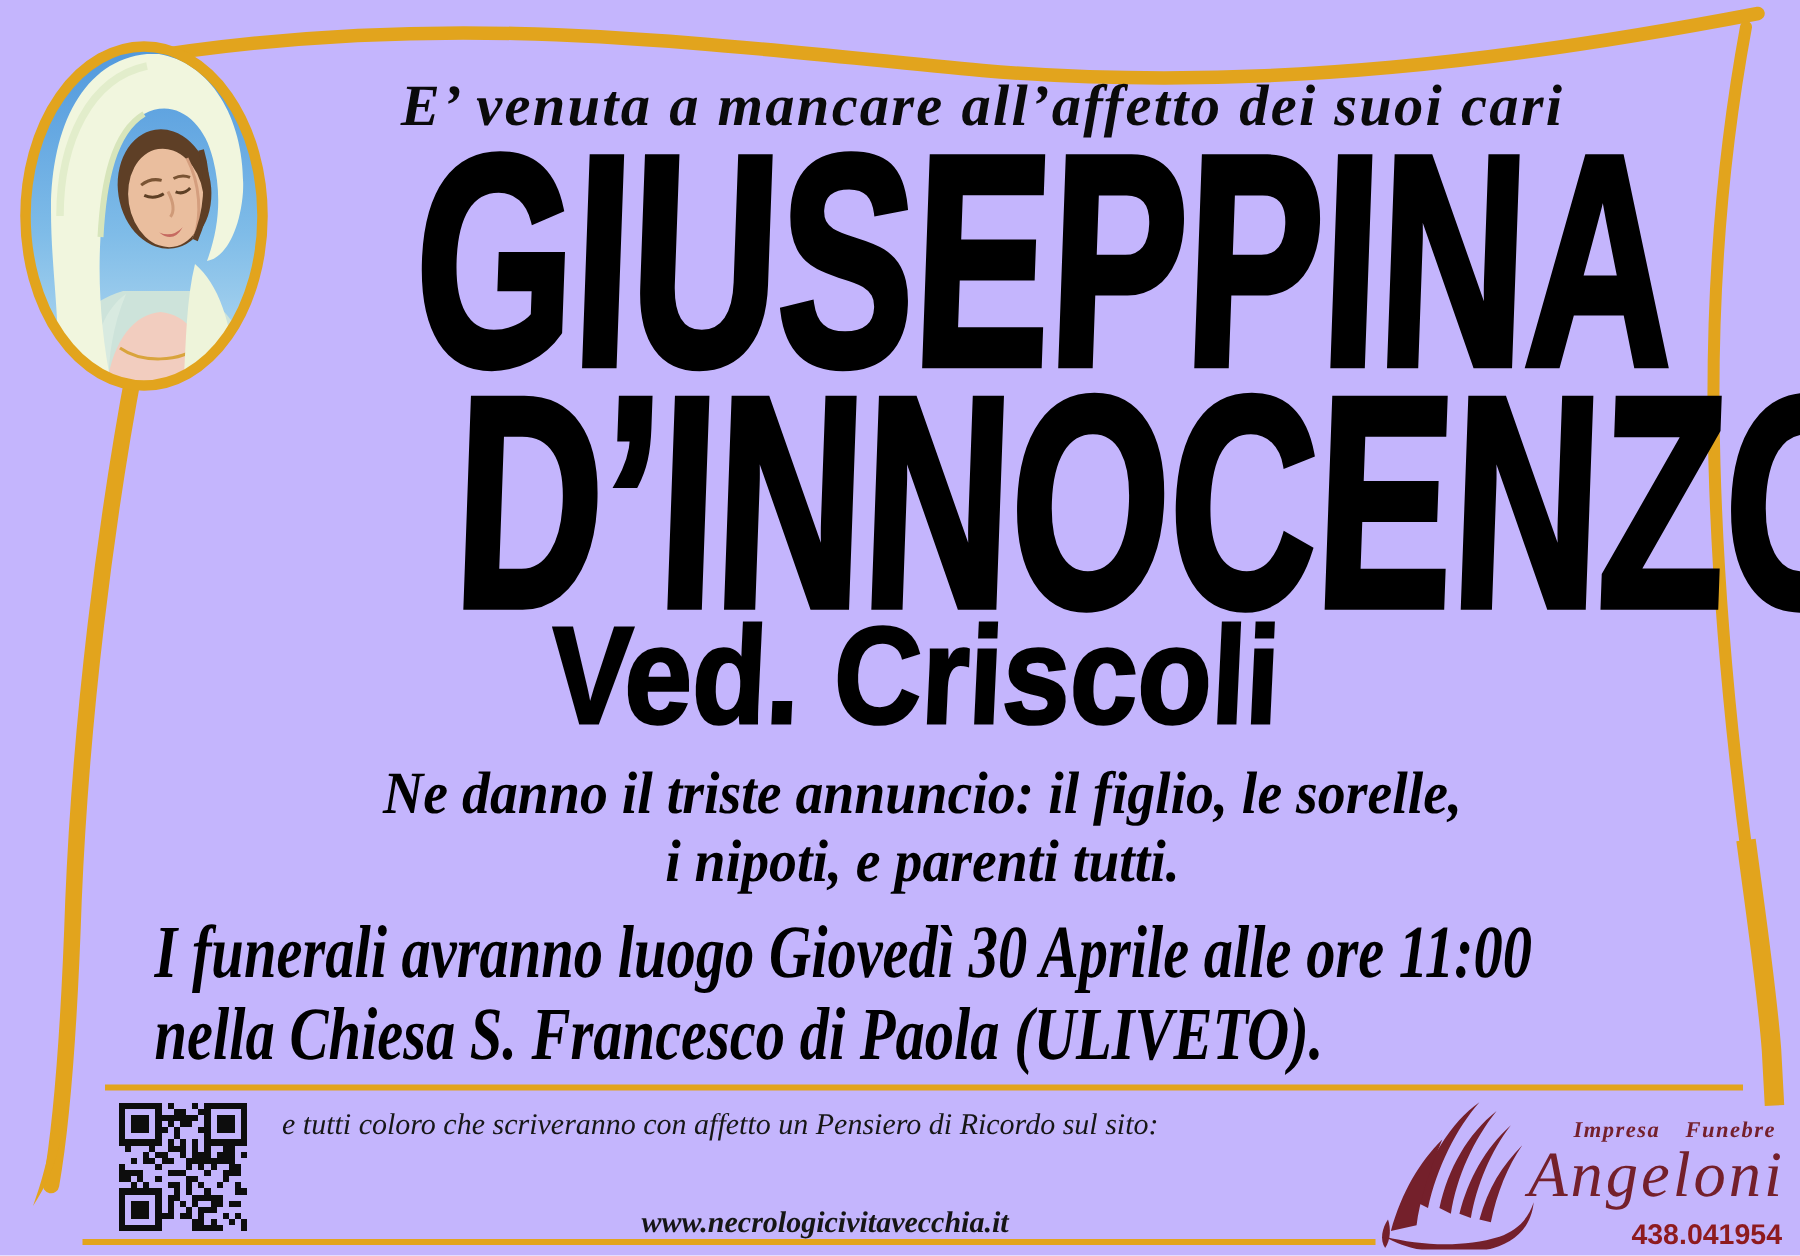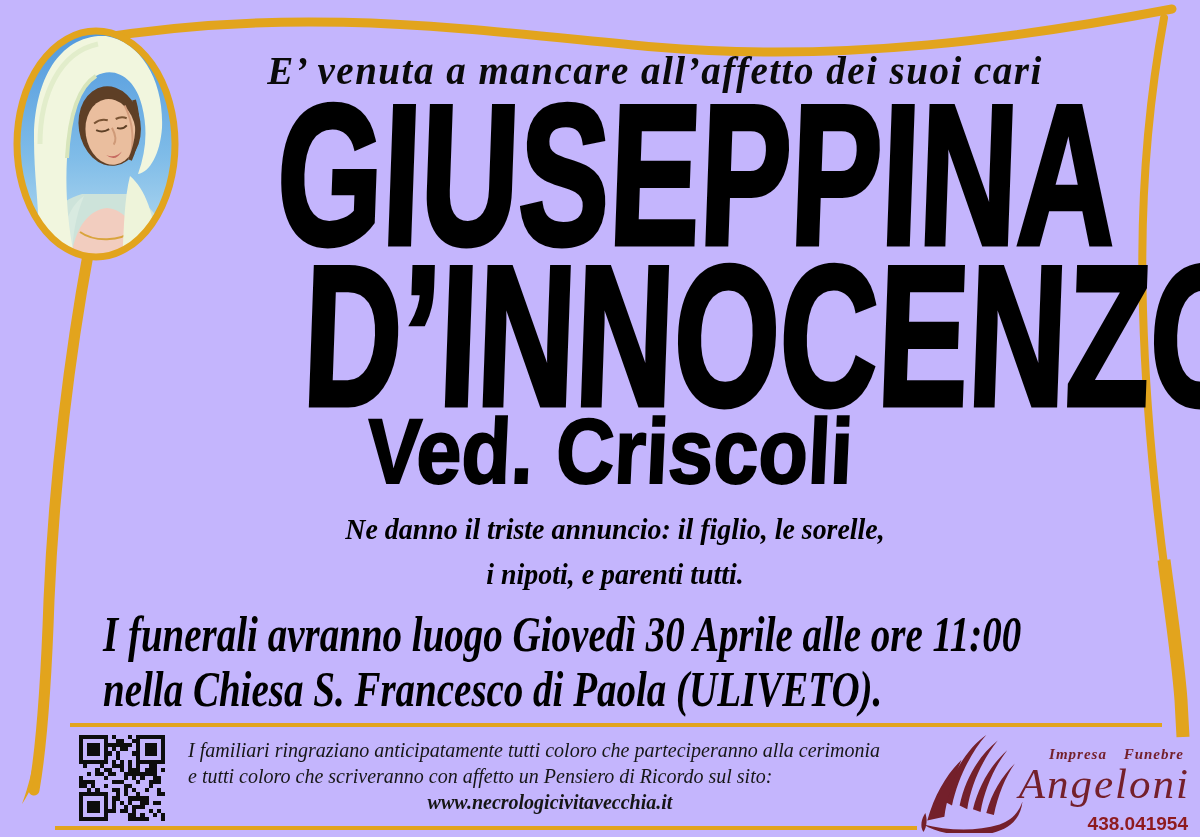--- a/index.html
+++ b/index.html
@@ -18,34 +18,34 @@
                   transform-origin:center;-webkit-text-stroke:5px #000;}
   #name1{top:75px;font-size:200px;}
   #name2{top:236px;font-size:200px;}
 
   .widow{top:405px;left:20px;right:0;text-align:center;white-space:nowrap;
          font-family:"Liberation Sans",sans-serif;font-weight:bold;font-size:92px;line-height:1;}
   .widow>span{display:inline-block;transform:scaleX(0.88) skewX(-3deg);
               transform-origin:center;-webkit-text-stroke:2px #000;}
 
   .announcement{top:506px;left:30px;right:0;text-align:center;
-                font-style:italic;font-weight:bold;font-size:30px;line-height:45px;}
+                font-style:italic;font-weight:bold;font-size:40px;line-height:45px;}
   .announcement .ln{white-space:nowrap;transform:scaleX(0.93);transform-origin:center;}
 
   .funeral{top:607px;left:103px;font-style:italic;font-weight:bold;
            font-size:50px;line-height:55px;}
   .funeral .ln{white-space:nowrap;transform:scaleX(0.78);transform-origin:left center;}
 
   .rule{height:4px;background:var(--frame-gold,#E2A41D);}
   .rule-top{top:723px;left:70px;width:1092px;}
   .rule-bottom{top:826px;left:55px;width:862px;}
 
   .thanks{left:188px;top:737px;width:724px;font-style:italic;font-size:20px;
           line-height:26px;color:#161616;white-space:nowrap;}
-  .thanks .website{font-weight:bold;text-align:center;white-space:nowrap;}
+  .thanks .website{font-weight:bold;text-align:center;white-space:nowrap;margin-top:39px;}
 
   
   .tagline{top:747px;right:16px;font-style:italic;font-weight:bold;font-size:15px;
            line-height:1;color:var(--logo-maroon,#74202B);word-spacing:12px;letter-spacing:1px;
            white-space:nowrap;}
   .brand{top:762px;right:10px;font-style:italic;font-size:43px;line-height:1;
          color:var(--logo-maroon,#74202B);letter-spacing:2px;white-space:nowrap;}
   .phone{top:814px;right:12px;font-family:"Liberation Sans",sans-serif;font-weight:bold;
          font-size:19px;line-height:1;color:var(--phone-red,#8E1B1F);white-space:nowrap;}
 
@@ -359,21 +359,20 @@
         <rect x="50" y="82" width="4" height="4"></rect>
         <rect x="54" y="82" width="4" height="4"></rect>
         <rect x="58" y="82" width="4" height="4"></rect>
         <rect x="62" y="82" width="4" height="4"></rect>
         <rect x="66" y="82" width="4" height="4"></rect>
         <rect x="82" y="82" width="4" height="4"></rect>
       </g>
     </svg>
 
   <div class="abs thanks">
-    <div>I familiari ringraziano anticipatamente tutti coloro che parteciperanno alla cerimonia</div>
     <div>e tutti coloro che scriveranno con affetto un Pensiero di Ricordo sul sito:</div>
     <div class="website">www.necrologicivitavecchia.it</div>
   </div>
 
   <svg class="abs" style="left:918px;top:733px;" width="108" height="100" viewBox="0 0 110 105" aria-hidden="true">
     <g class="maroon-fill">
       <path d="M70,2 C50,16 34,42 26,72 L34,76 C40,48 54,20 70,2 Z"></path>
       <path d="M82,8 C62,24 48,48 42,76 L50,80 C54,54 66,28 82,8 Z"></path>
       <path d="M92,18 C74,34 62,56 56,80 L64,83 C68,60 78,36 92,18 Z"></path>
       <path d="M100,32 C86,46 76,62 70,84 L78,86 C82,66 90,46 100,32 Z"></path>

